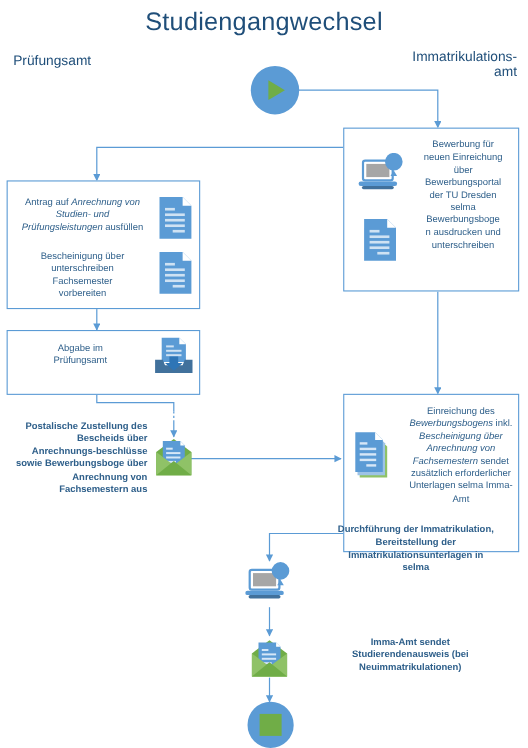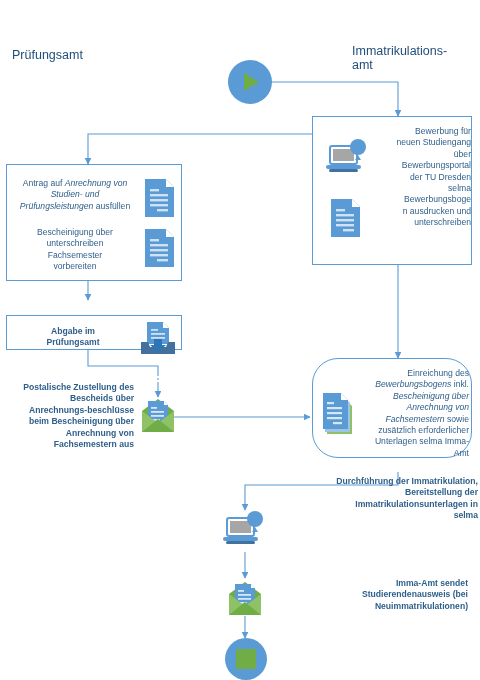--- a/index.html
+++ b/index.html
@@ -16,35 +16,35 @@
   
   #wires{position:absolute;left:0;top:0;width:480px;height:680px;pointer-events:none;}
 
   
   .title{
     position:absolute;left:0;top:6px;width:480px;text-align:center;
     font-size:23px;color:#1f4e79;font-weight:400;letter-spacing:.2px;
   }
   .lane-label{
     position:absolute;font-size:12.5px;color:#1f4e79;line-height:14px;
-    text-align:left;
+    text-align:right;
   }
   #lane-left{left:12px;top:48px;width:110px;text-align:left;}
   #lane-right{left:352px;top:44px;width:118px;}
 
   
   .node{
     position:absolute;border:1px solid #5b9bd5;background:#ffffff;
     box-sizing:border-box;
   }
   .node .txt{
     position:absolute;font-size:8.6px;line-height:11.4px;color:#2e5f8a;
   }
   .txt.r{text-align:center;}
-  .txt.l{text-align:right;}
+  .txt.l{text-align:center;}
   .it{font-style:italic;}
 
   .freetext{
     position:absolute;font-size:8.6px;line-height:11.4px;color:#2e5f8a;font-weight:bold;
   }
 
   
   .ico{position:absolute;}
 
   
@@ -85,20 +85,21 @@
 
     <path d="M398,265 L398,358" fill="none" stroke="#5b9bd5" stroke-width="1.1" marker-end="url(#ah)"></path>
 
     <path d="M398,472 L398,485 L245,485 L245,510" fill="none" stroke="#5b9bd5" stroke-width="1.1" marker-end="url(#ah)"></path>
 
     <path d="M245,552 L245,578" fill="none" stroke="#5b9bd5" stroke-width="1.1" marker-end="url(#ah)"></path>
 
     <path d="M245,616 L245,638" fill="none" stroke="#5b9bd5" stroke-width="1.1" marker-end="url(#ah)"></path>
   </svg>
 
+  <div class="title">Studiengangwechsel</div>
 
   <div class="lane-label" id="lane-left">Prüfungsamt</div>
   <div class="lane-label" id="lane-right">
     <span>Immatrikulations-</span><br>
     <span>amt</span>
   </div>
 
   <div class="term" style="left:228px;top:60px;width:44px;height:44px;">
     <div class="tri" style="left:16px;top:13px;"></div>
   </div>
@@ -125,21 +126,21 @@
           <rect x="7" y="17" width="18" height="2.4"></rect>
           <rect x="7" y="22" width="18" height="2.4"></rect>
           <rect x="7" y="27" width="18" height="2.4"></rect>
           <rect x="14" y="32" width="11" height="2.4"></rect>
         </g>
       </svg>
     </span>
 
     <div class="txt l" style="left:58px;top:9px;width:100px;">
       <span>Bewerbung für</span><br>
-      <span>neuen Studiengang</span><br>
+      <span>neuen Einreichung</span><br>
       <span>über</span><br>
       <span>Bewerbungsportal</span><br>
       <span>der TU Dresden</span><br>
       <span>selma</span><br>
       <span>Bewerbungsboge</span><br>
       <span>n ausdrucken und</span><br>
       <span>unterschreiben</span>
     </div>
   </div>
 
@@ -180,21 +181,21 @@
     </div>
 
     <div class="txt r" style="left:6px;top:62px;width:124px;">
       <span>Bescheinigung über</span><br>
       <span>unterschreiben</span><br>
       <span>Fachsemester</span><br>
       <span>vorbereiten</span>
     </div>
   </div>
 
-  <div class="node" style="left:6px;top:315px;width:176px;height:35px;font-weight:bold;">
+  <div class="node" style="left:6px;top:300px;width:176px;height:59px;">
     <span class="ico" style="left:131px;top:4px;">
       <svg width="40" height="38" viewBox="0 0 40 38">
         <path d="M9,2 L25,2 L31,8 L31,24 L9,24 Z" fill="#5b9bd5"></path>
         <path d="M25,2 L31,8 L25,8 Z" fill="#ffffff"></path>
         <g fill="#cfe2f3">
           <rect x="13" y="9" width="7" height="1.8"></rect>
           <rect x="13" y="13" width="14" height="1.8"></rect>
           <rect x="13" y="17" width="14" height="1.8"></rect>
         </g>
         <path d="M3,22 L10,22 L12,27 L28,27 L30,22 L37,22 L37,34 L3,34 Z" fill="#41719c"></path>
@@ -219,47 +220,47 @@
         <rect x="11" y="24" width="9" height="1.8"></rect>
       </g>
       <path d="M2,16 L18,28 L34,16 L34,37 L2,37 Z" fill="#8fc267"></path>
       <path d="M2,37 L18,24 L34,37 Z" fill="#70ad47"></path>
     </svg>
   </span>
   <div class="freetext txt r" style="left:6px;top:382px;width:128px;text-align:right;">
     <span>Postalische Zustellung des</span><br>
     <span>Bescheids über</span><br>
     <span>Anrechnungs-beschlüsse</span><br>
-    <span>beim Bescheinigung über</span><br>
+    <span>sowie Bewerbungsboge über</span><br>
     <span>Anrechnung von</span><br>
     <span>Fachsemestern aus</span>
   </div>
 
-  <div class="node" style="left:312px;top:358px;width:160px;height:100px;border-radius:26px;">
+  <div class="node" style="left:312px;top:358px;width:160px;height:144px;">
     <span class="ico" style="left:8px;top:32px;">
       <svg width="40" height="46" viewBox="0 0 40 46">
         <path d="M6,8 L24,8 L31,15 L31,43 L6,43 Z" fill="#8fc267"></path>
         <path d="M4,5 L22,5 L29,12 L29,41 L4,41 Z" fill="#9dc3e6"></path>
         <path d="M2,2 L20,2 L27,9 L27,38 L2,38 Z" fill="#5b9bd5"></path>
         <path d="M20,2 L27,9 L20,9 Z" fill="#ffffff"></path>
         <g fill="#d6e7f7">
           <rect x="6" y="11" width="7" height="2.2"></rect>
           <rect x="6" y="16" width="15" height="2.2"></rect>
           <rect x="6" y="21" width="15" height="2.2"></rect>
           <rect x="6" y="26" width="15" height="2.2"></rect>
           <rect x="12" y="31" width="9" height="2.2"></rect>
         </g>
       </svg>
     </span>
     <div class="txt l" style="left:56px;top:9px;width:100px;">
       <span>Einreichung des</span><br>
       <span class="it">Bewerbungsbogens</span><span> inkl.</span><br>
       <span class="it">Bescheinigung über</span><br>
       <span class="it">Anrechnung von</span><br>
-      <span class="it">Fachsemestern</span><span> sowie</span><br>
+      <span class="it">Fachsemestern</span><span> sendet</span><br>
       <span>zusätzlich erforderlicher</span><br>
       <span>Unterlagen selma Imma-</span><br>
       <span>Amt</span>
     </div>
   </div>
 
   <span class="ico" style="left:222px;top:510px;">
     <svg width="46" height="42" viewBox="0 0 46 42">
       <rect x="5" y="8" width="27" height="18" rx="2" fill="#ffffff" stroke="#5b9bd5" stroke-width="2"></rect>
       <rect x="8" y="11" width="21" height="12" fill="#a6a6a6"></rect>

